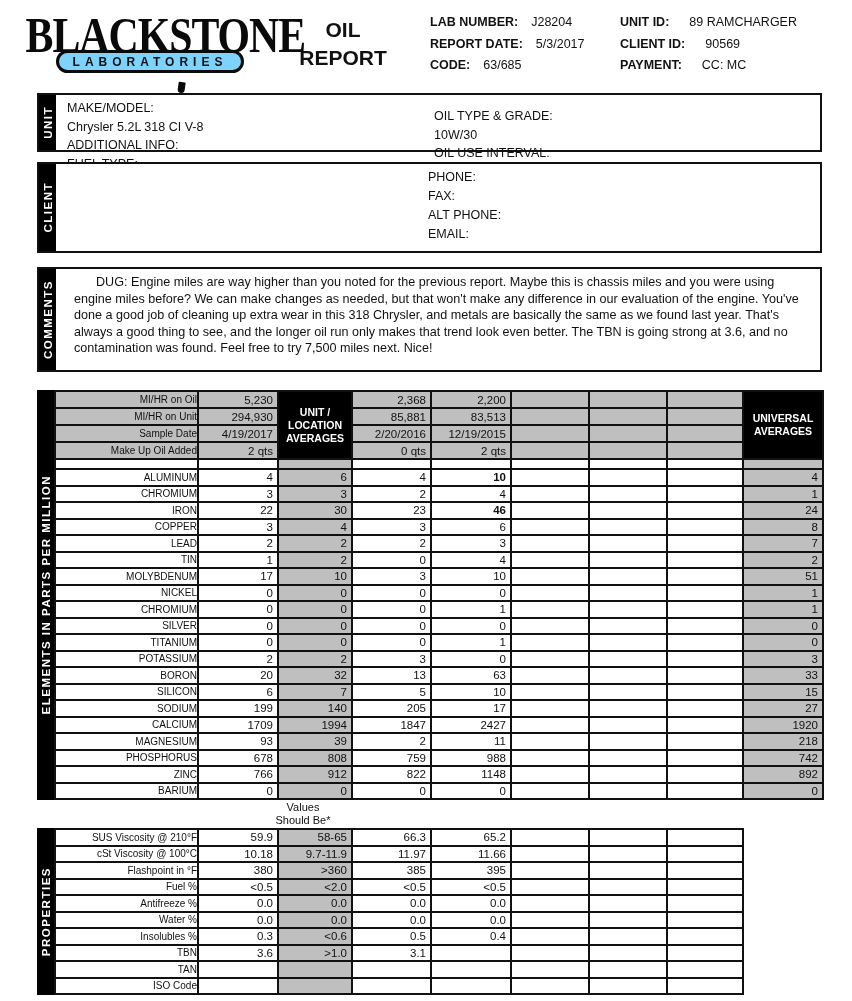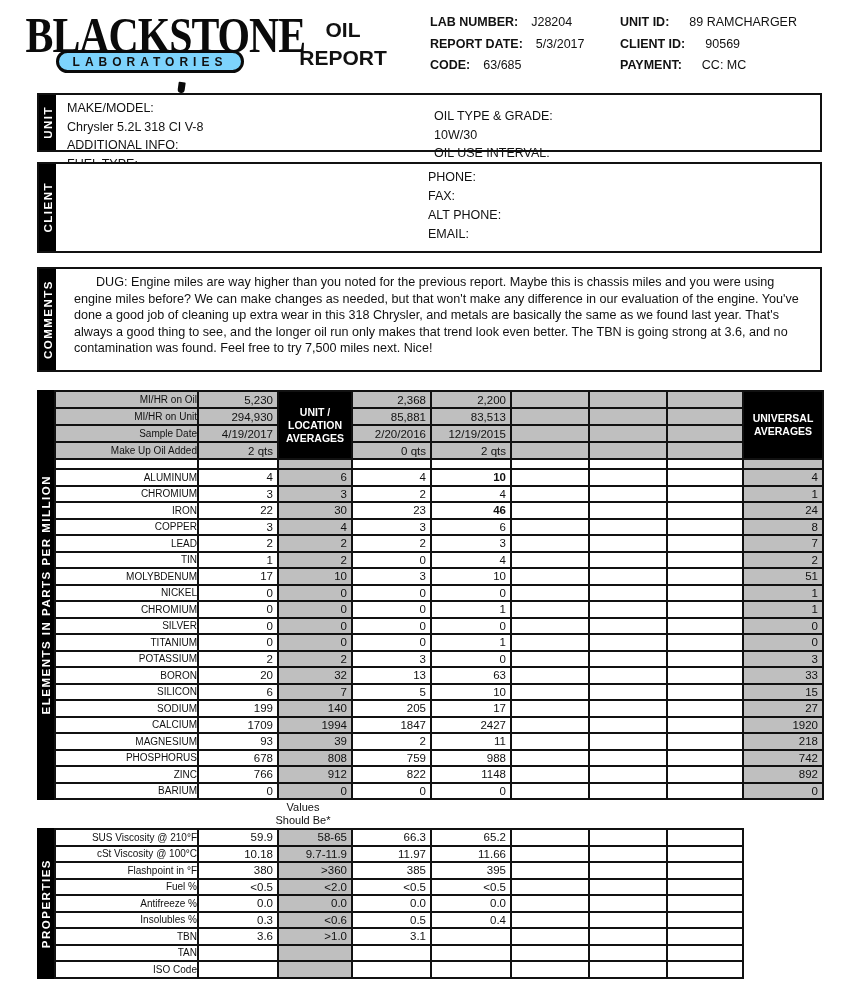--- a/index.html
+++ b/index.html
@@ -528,20 +528,30 @@
             <td class="lbl">Antifreeze %</td>
             <td class="v">0.0</td>
             <td class="v g">0.0</td>
             <td class="v">0.0</td>
             <td class="v">0.0</td>
             <td></td>
             <td></td>
             <td></td>
           </tr>
           <tr class="prop">
+            <td class="lbl">Water %</td>
+            <td class="v">0.0</td>
+            <td class="v g">0.0</td>
+            <td class="v">0.0</td>
+            <td class="v">0.0</td>
+            <td></td>
+            <td></td>
+            <td></td>
+          </tr>
+          <tr class="prop">
             <td class="lbl">Insolubles %</td>
             <td class="v">0.3</td>
             <td class="v g">&lt;0.6</td>
             <td class="v">0.5</td>
             <td class="v">0.4</td>
             <td></td>
             <td></td>
             <td></td>
           </tr>
           <tr class="prop">

